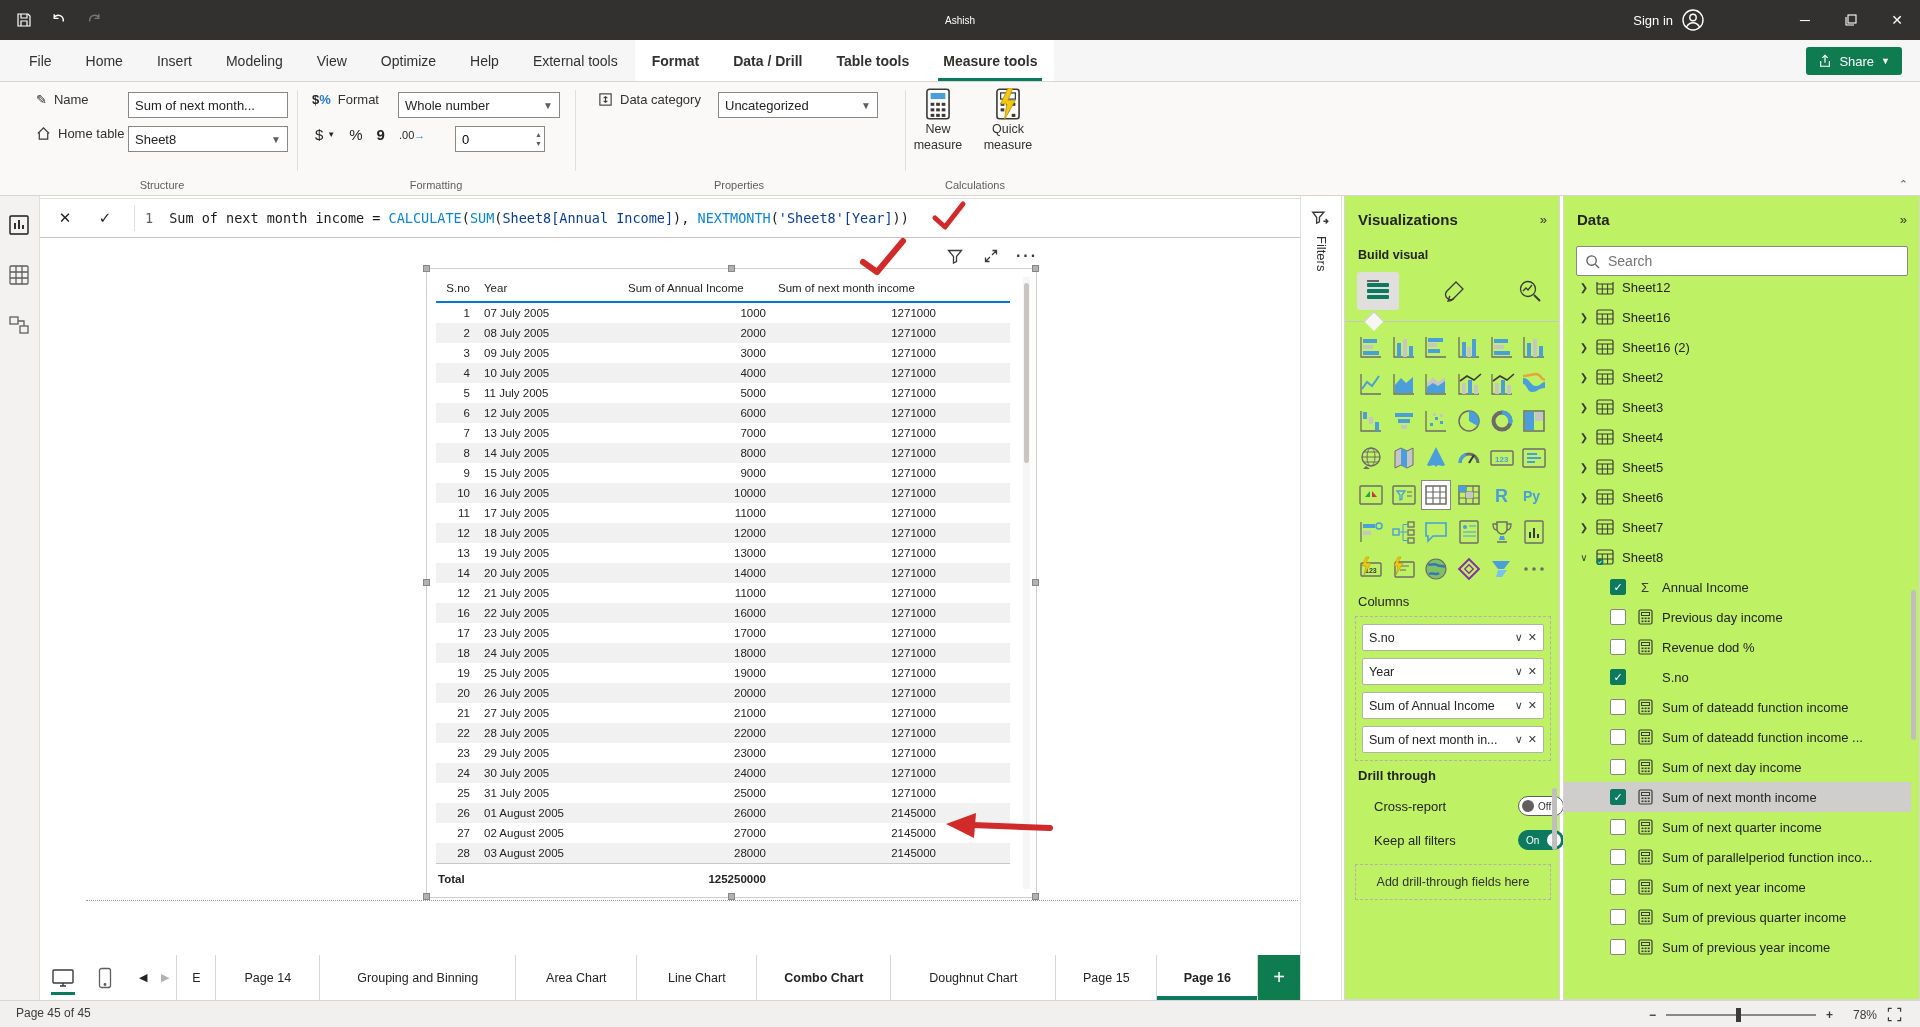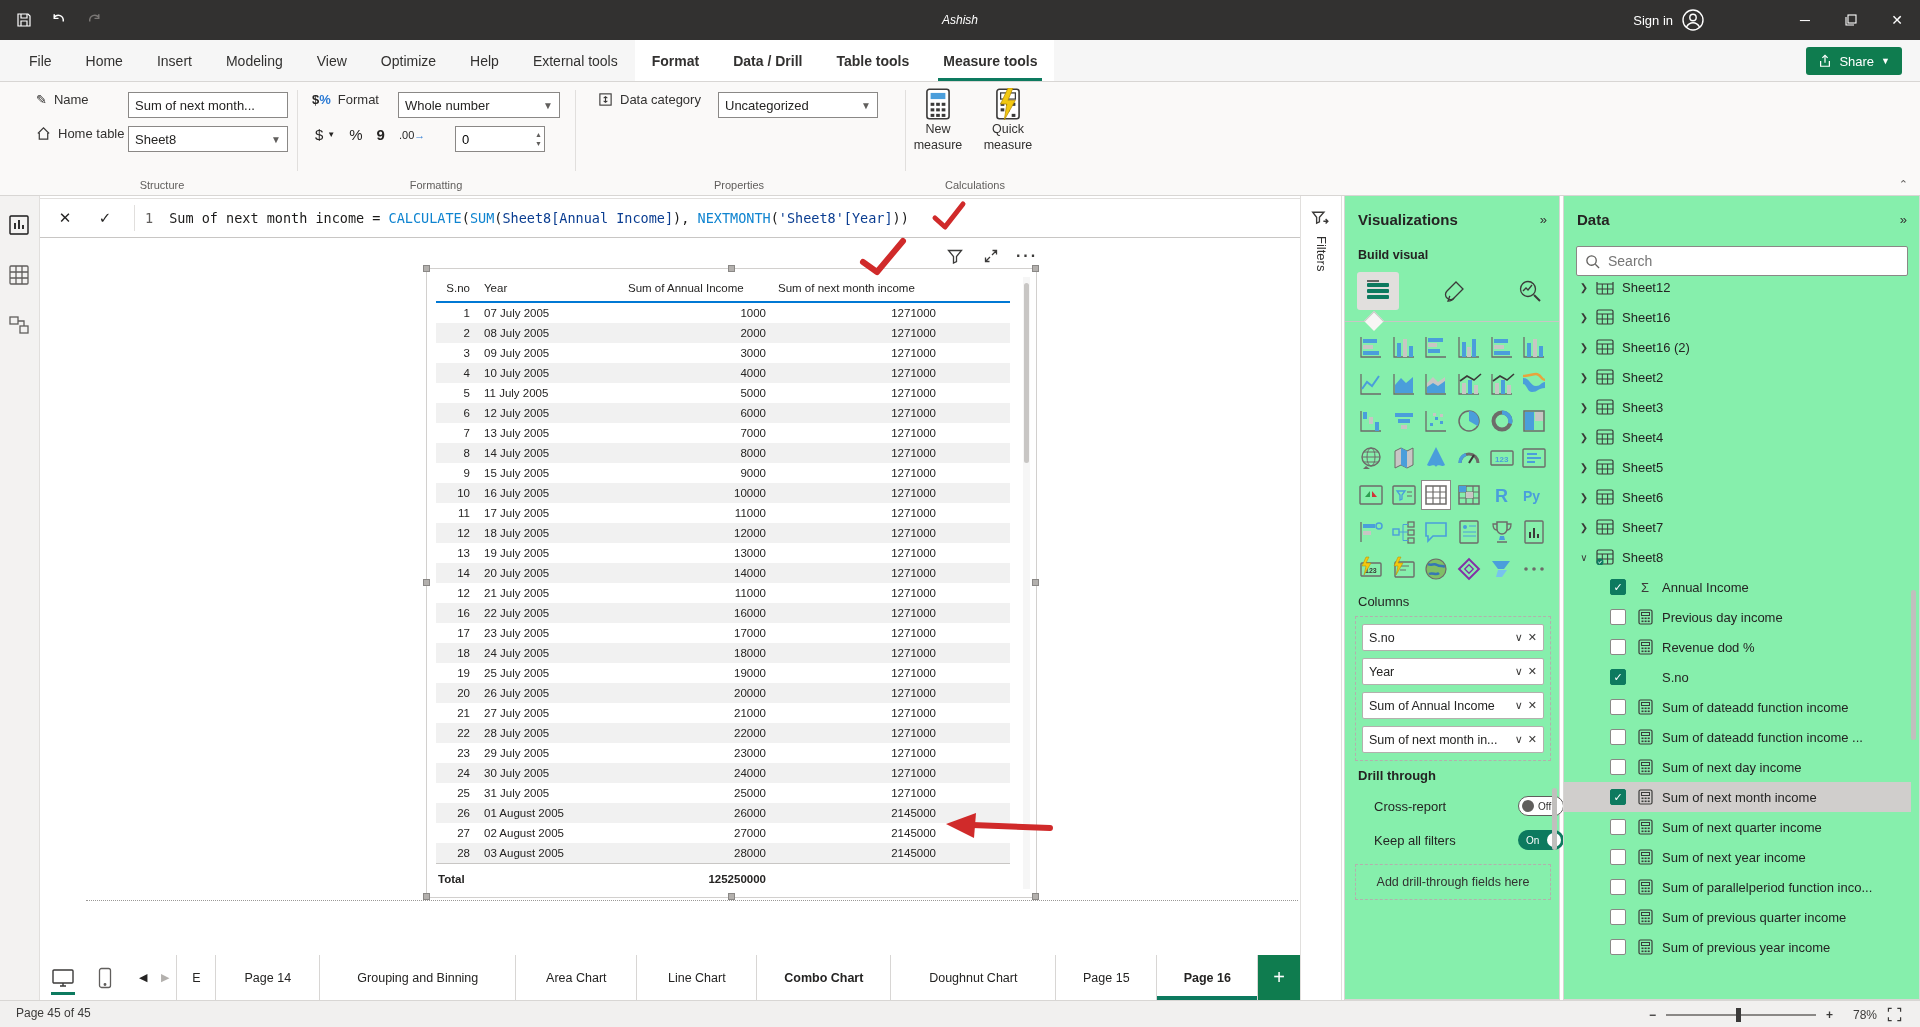--- a/index.html
+++ b/index.html
@@ -3,21 +3,21 @@
 <meta charset="utf-8">
 <style>
   * { margin:0; padding:0; box-sizing:border-box; }
   html,body { width:1920px; height:1027px; overflow:hidden; }
   body { font-family:"Liberation Sans","DejaVu Sans",sans-serif; color:#252423; background:#fff; position:relative; }
   .abs { position:absolute; }
 
   
   #titlebar { position:absolute; left:0; top:0; width:1920px; height:40px; background:#323130; color:#fff; }
   #titlebar .tb-ic { position:absolute; top:8px; width:24px; height:24px; display:flex; align-items:center; justify-content:center; cursor:pointer; }
-  #tb-title { position:absolute; left:0; right:0; top:0; height:40px; display:flex; align-items:center; justify-content:center; font-size:12px;font-style:italic; }
+  #tb-title { position:absolute; left:0; right:0; top:0; height:40px; display:flex; align-items:center; justify-content:center; font-size:10px; }
   #signin { position:absolute; right:215px; top:0; height:40px; display:flex; align-items:center; gap:8px; font-size:13px; cursor:pointer; }
   .win-btn { position:absolute; top:0; width:46px; height:40px; display:flex; align-items:center; justify-content:center; font-size:14px; cursor:pointer; }
 
   
   #menubar { position:absolute; left:0; top:40px; width:1920px; height:42px; background:#f6f6f6; border-bottom:1px solid #d8d6d4; display:flex; align-items:stretch; padding-left:12px; }
   .mtab { padding:0 17px; display:flex; align-items:center; font-size:14px; color:#323130; cursor:pointer; position:relative; }
   .mtab.ctx { background:#fff; font-weight:bold; }
   .mtab.active { font-weight:bold; }
   .mtab.active::after { content:""; position:absolute; left:12px; right:12px; bottom:0; height:3px; background:#0d7a5f; }
   #share-btn { position:absolute; right:18px; top:7px; height:28px; background:#0f7c4f; color:#fff; border-radius:3px; display:flex; align-items:center; gap:7px; padding:0 12px; font-size:13px; cursor:pointer; }
@@ -77,21 +77,21 @@
   .trow.total .c0 { text-align:left; padding-left:2px; }
   #vscroll { position:absolute; right:6px; top:8px; width:7px; bottom:8px; background:#f6f6f6; }
   #vscroll .thumb { position:absolute; left:1px; top:6px; width:5px; height:180px; background:#c8c6c4; border-radius:3px; }
 
   
   #filters-strip { position:absolute; left:1300px; top:196px; width:42px; height:804px; background:#fff; border-left:1px solid #e1dfdd; border-right:1px solid #e1dfdd; }
   #filters-strip .fic { margin:14px auto 6px auto; width:20px; height:20px; cursor:pointer; }
   #filters-title { writing-mode:vertical-rl; font-size:13px; color:#323130; margin:6px auto; display:block; width:16px; }
 
   
-  .pane { position:absolute; top:196px; height:804px; background:#86efac; border:1px solid #d8d6d4; border-top:none; }
+  .pane { position:absolute; top:196px; height:804px; background:#bef264; border:1px solid #d8d6d4; border-top:none; }
   #vis-pane { left:1344px; width:216px; }
   #data-pane { left:1563px; width:357px; }
   .pane-title { position:absolute; left:13px; top:15px; font-size:15px; font-weight:bold; color:#252423; }
   .pane-collapse { position:absolute; right:14px; top:16px; font-size:13px; color:#323130; cursor:pointer; letter-spacing:-2px; }
   #build-label { position:absolute; left:13px; top:52px; font-size:12.5px; font-weight:bold; }
   .mode-ic { position:absolute; top:76px; width:42px; height:38px; display:flex; align-items:center; justify-content:center; border-radius:3px; cursor:pointer; }
   .mode-ic.sel { background:#e1dfdd; }
   #mode-notch { position:absolute; left:22px; top:118px; width:14px; height:14px; background:#f7f6f5; border-left:1px solid #c8c6c4; border-top:1px solid #c8c6c4; transform:rotate(45deg); z-index:2; }
   #mode-hr { position:absolute; left:0; right:0; top:125px; border-top:1px solid #c8c6c4; }
   #gallery { position:absolute; left:11px; top:136px; width:196px; display:grid; grid-template-columns:repeat(6,1fr); row-gap:7px; }
@@ -1227,39 +1227,39 @@
             <g fill="#3b3a39">
               <rect x="3.5" y="8.5" width="2" height="1.6"></rect>
               <rect x="6.6" y="8.5" width="2" height="1.6"></rect>
               <rect x="9.7" y="8.5" width="2" height="1.6"></rect>
               <rect x="3.5" y="11.5" width="2" height="1.6"></rect>
               <rect x="6.6" y="11.5" width="2" height="1.6"></rect>
               <rect x="9.7" y="11.5" width="2" height="1.6"></rect>
             </g>
           </svg>
         </span>
-        <span class="flabel">Sum of next year income</span>
+        <span class="flabel">Sum of parallelperiod function inco...</span>
       </div>
       <div class="frow">
         <span class="cbox"></span>
         <span class="ficon">
           <svg width="15" height="16" viewBox="0 0 15 16">
             <rect x="1" y="1" width="13" height="14" rx="1.5" fill="none" stroke="#3b3a39" stroke-width="1.2"></rect>
             <rect x="3.5" y="3.5" width="8" height="3" fill="none" stroke="#3b3a39" stroke-width="1"></rect>
             <g fill="#3b3a39">
               <rect x="3.5" y="8.5" width="2" height="1.6"></rect>
               <rect x="6.6" y="8.5" width="2" height="1.6"></rect>
               <rect x="9.7" y="8.5" width="2" height="1.6"></rect>
               <rect x="3.5" y="11.5" width="2" height="1.6"></rect>
               <rect x="6.6" y="11.5" width="2" height="1.6"></rect>
               <rect x="9.7" y="11.5" width="2" height="1.6"></rect>
             </g>
           </svg>
         </span>
-        <span class="flabel">Sum of parallelperiod function inco...</span>
+        <span class="flabel">Sum of next year income</span>
       </div>
       <div class="frow">
         <span class="cbox"></span>
         <span class="ficon">
           <svg width="15" height="16" viewBox="0 0 15 16">
             <rect x="1" y="1" width="13" height="14" rx="1.5" fill="none" stroke="#3b3a39" stroke-width="1.2"></rect>
             <rect x="3.5" y="3.5" width="8" height="3" fill="none" stroke="#3b3a39" stroke-width="1"></rect>
             <g fill="#3b3a39">
               <rect x="3.5" y="8.5" width="2" height="1.6"></rect>
               <rect x="6.6" y="8.5" width="2" height="1.6"></rect>

